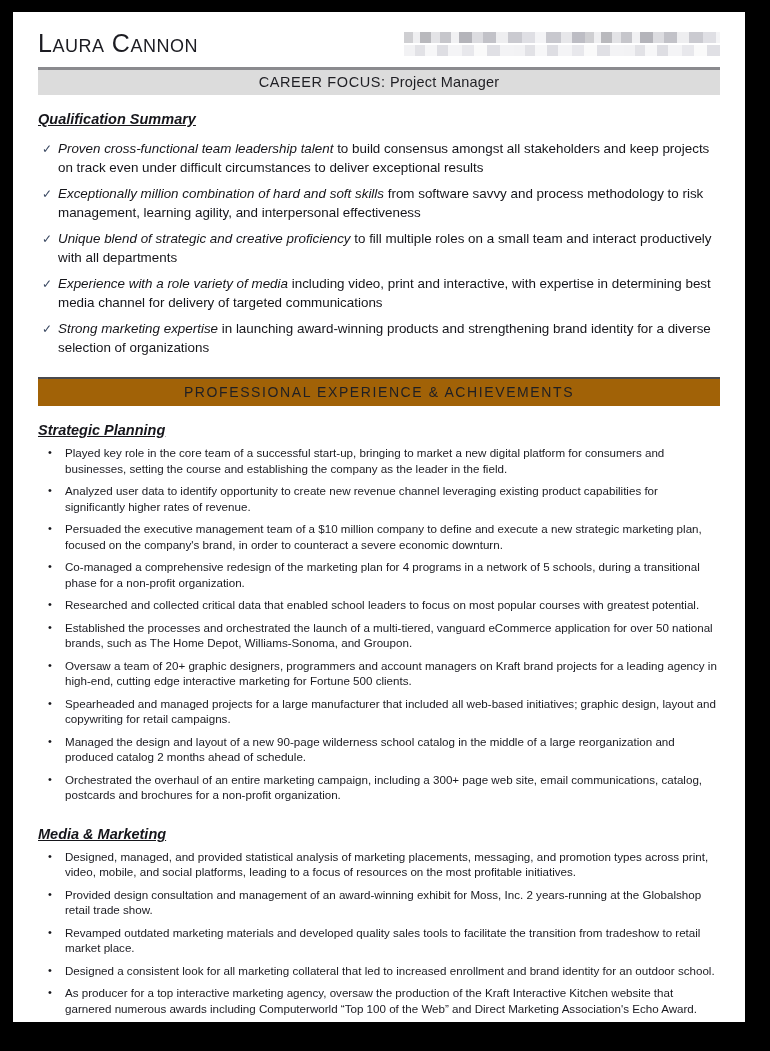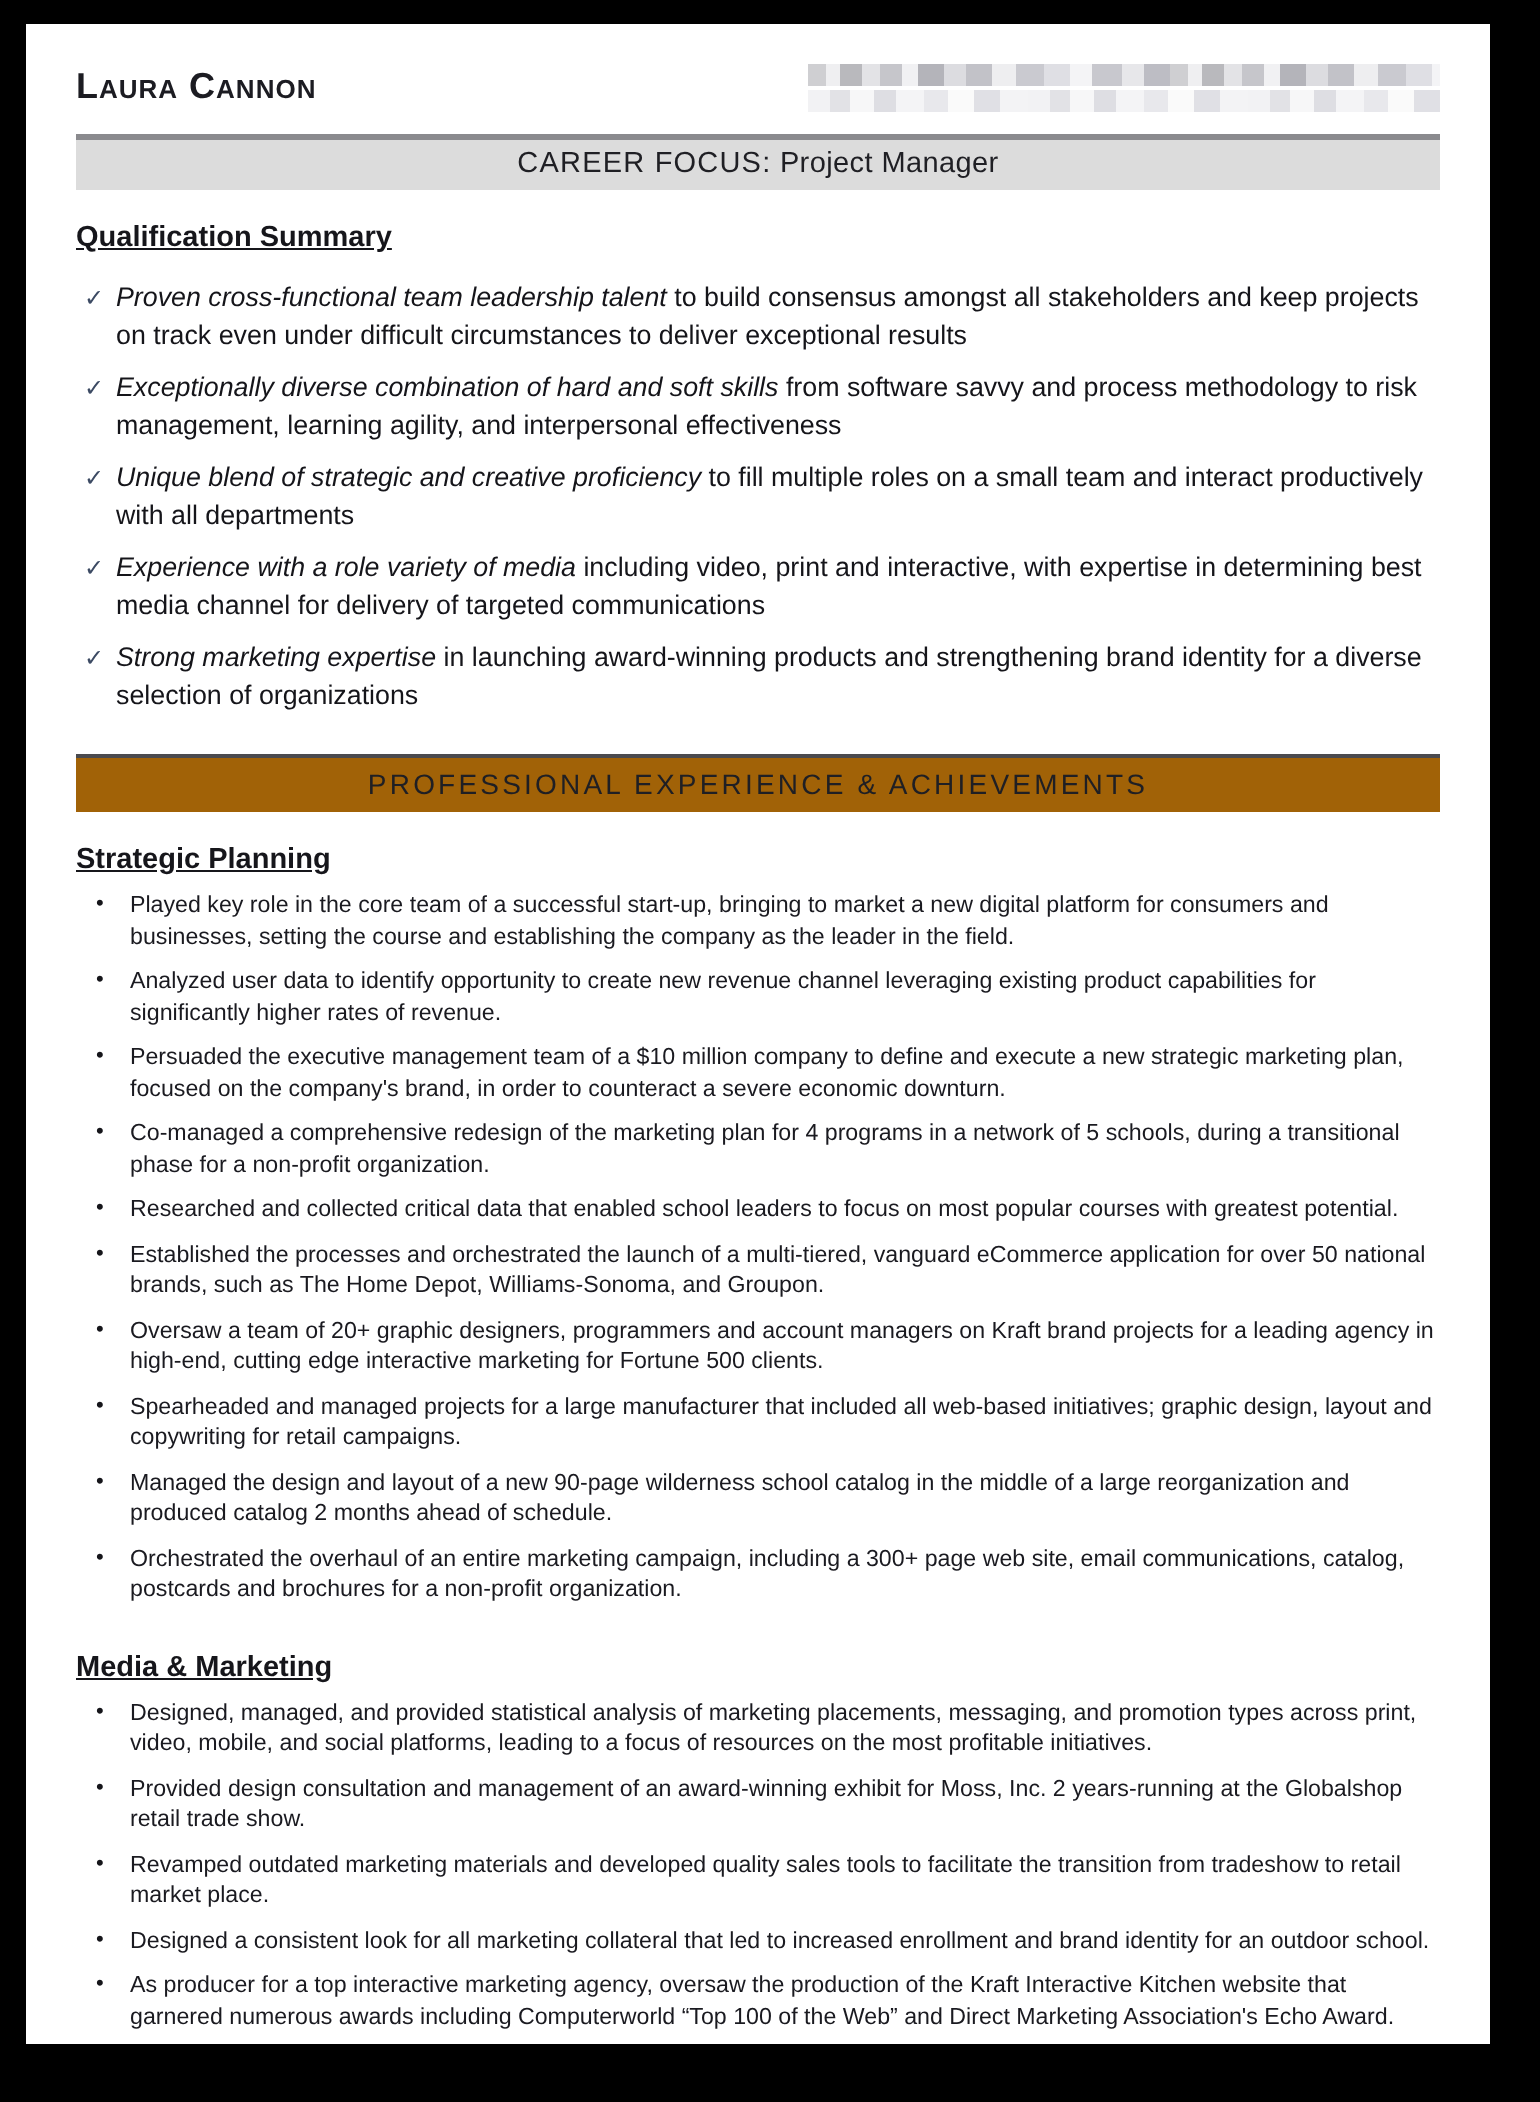--- a/index.html
+++ b/index.html
@@ -27,22 +27,22 @@
   }
 
   
   .header-row {
     display: flex;
     align-items: flex-start;
     justify-content: space-between;
     height: 34px;
   }
   .cand-name {
-    font-size: 18px;
-    font-weight: bold;
+    font-size: 25px;
+    font-weight: normal;
     letter-spacing: 0.5px;
     color: #1c1c22;
     font-variant: small-caps;
     line-height: 26px;
     white-space: nowrap;
   }
   .redact-block {
     width: 316px;
     margin-top: 2px;
   }
@@ -102,20 +102,21 @@
   .focus-bar .fkey { letter-spacing: 0.6px; }
 
   
   h2.sub-head {
     font-size: 14.5px;
     font-weight: bold;
     color: #16161b;
     margin: 16px 0 7px 0;
     text-decoration: underline;
     display: inline-block;
+    font-style: italic;
   }
   .banner-wrap { margin-top: 20px; }
   .banner-rule {
     height: 2px;
     background: #4a4a4e;
   }
   .banner {
     background: #a16207;
     text-align: center;
     font-size: 14px;
@@ -205,21 +206,21 @@
 
     
     <h2 class="sub-head">Qualification Summary</h2>
     <ul class="qual-list">
       <li>
         <span class="chk">✓</span>
         <span class="qtext"><span class="lead">Proven cross-functional team leadership talent</span><span> to build consensus amongst all stakeholders and keep projects on track even under difficult circumstances to deliver exceptional results</span></span>
       </li>
       <li>
         <span class="chk">✓</span>
-        <span class="qtext"><span class="lead">Exceptionally diverse combination of hard and soft skills</span><span> from software savvy and process methodology to risk management, learning agility, and interpersonal effectiveness</span></span>
+        <span class="qtext"><span class="lead">Exceptionally million combination of hard and soft skills</span><span> from software savvy and process methodology to risk management, learning agility, and interpersonal effectiveness</span></span>
       </li>
       <li>
         <span class="chk">✓</span>
         <span class="qtext"><span class="lead">Unique blend of strategic and creative proficiency</span><span> to fill multiple roles on a small team and interact productively with all departments</span></span>
       </li>
       <li>
         <span class="chk">✓</span>
         <span class="qtext"><span class="lead">Experience with a role variety of media</span><span> including video, print and interactive, with expertise in determining best media channel for delivery of targeted communications</span></span>
       </li>
       <li>

